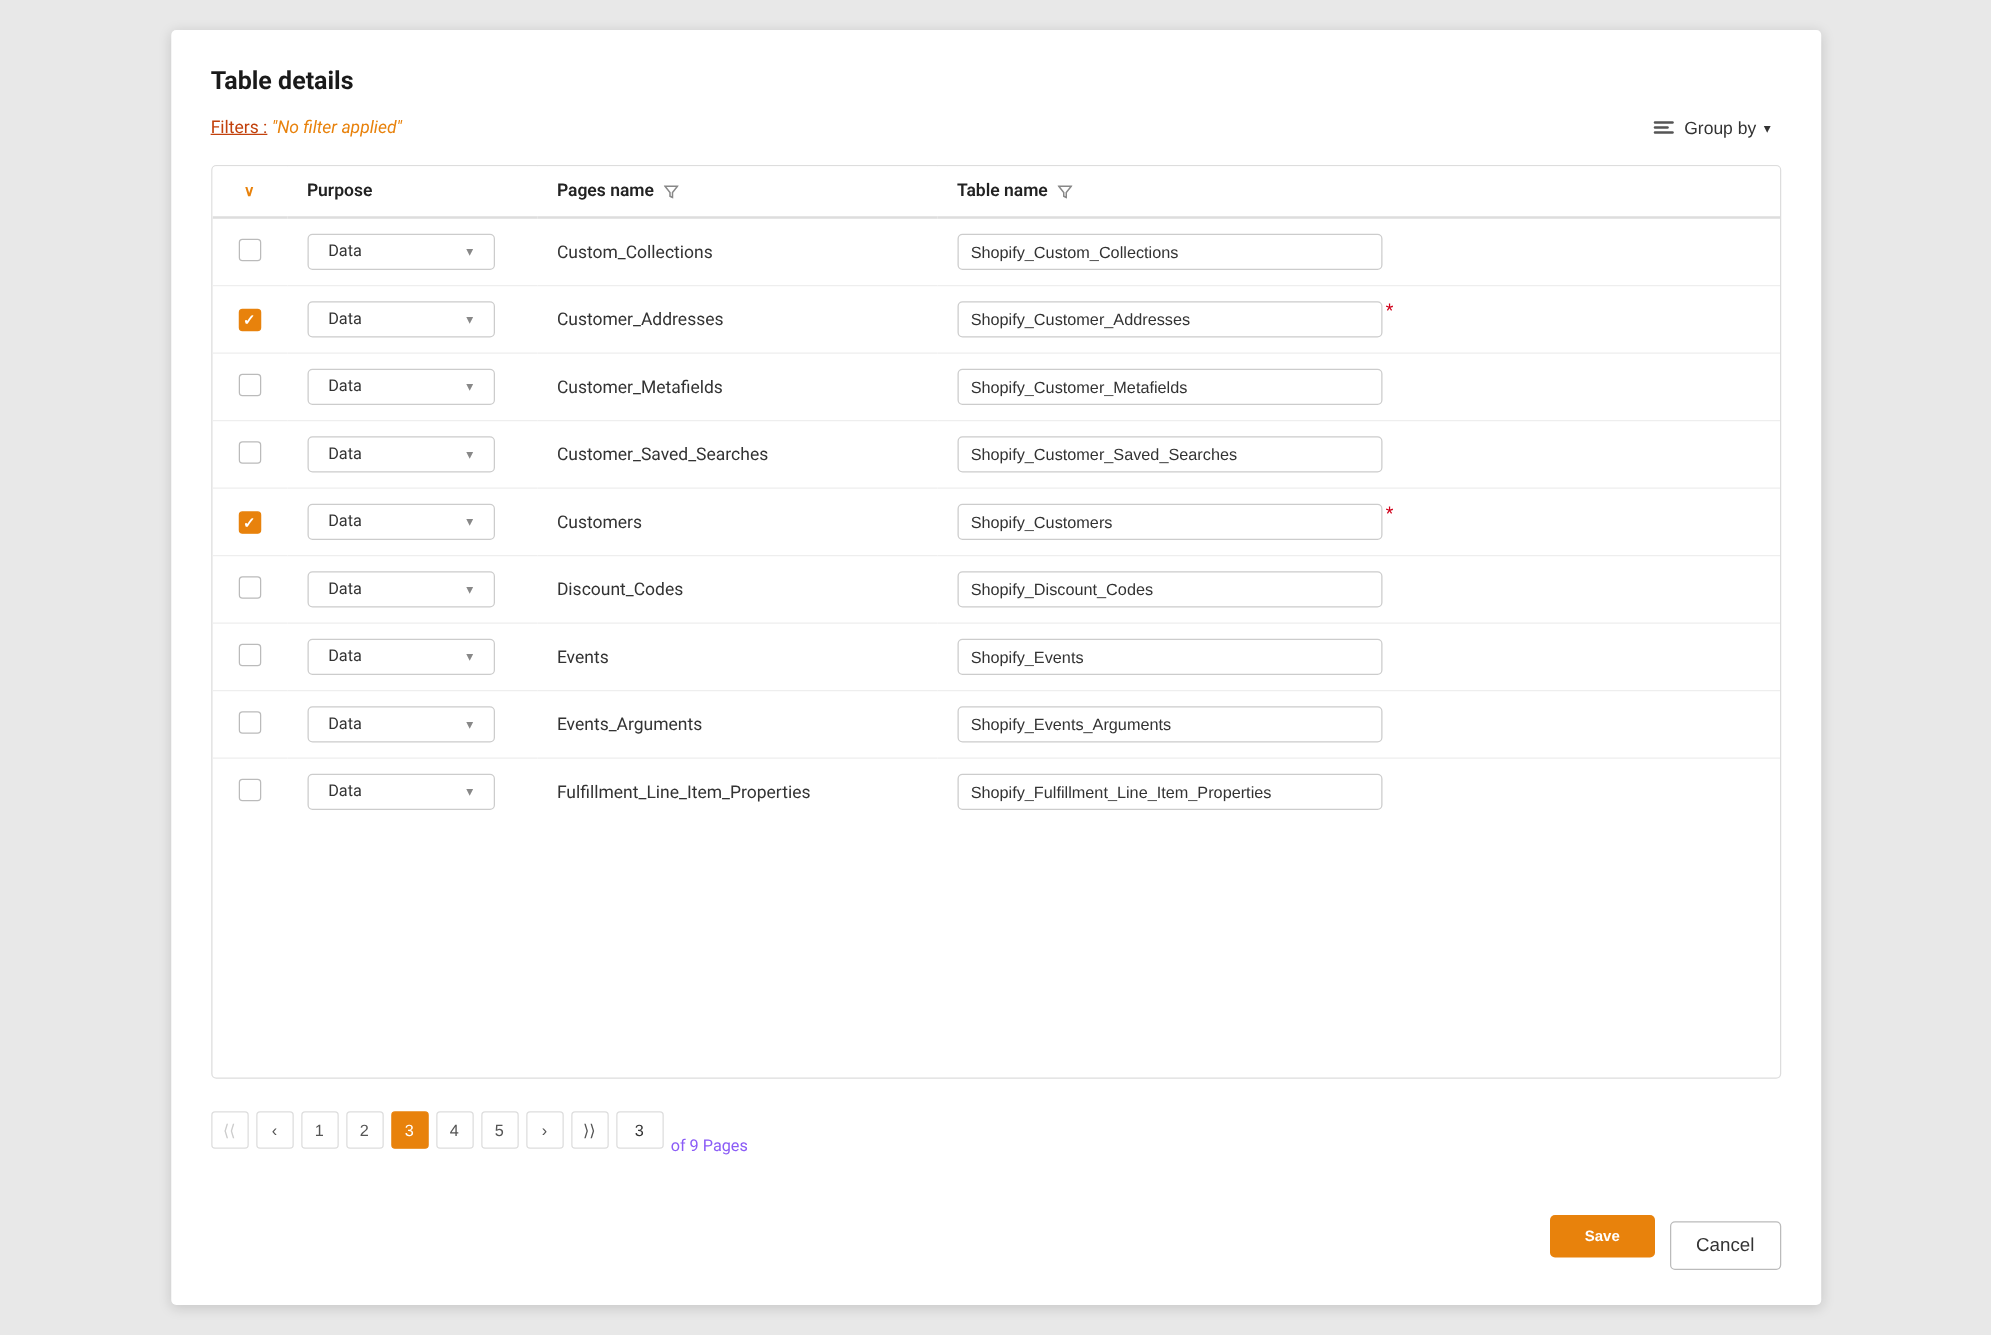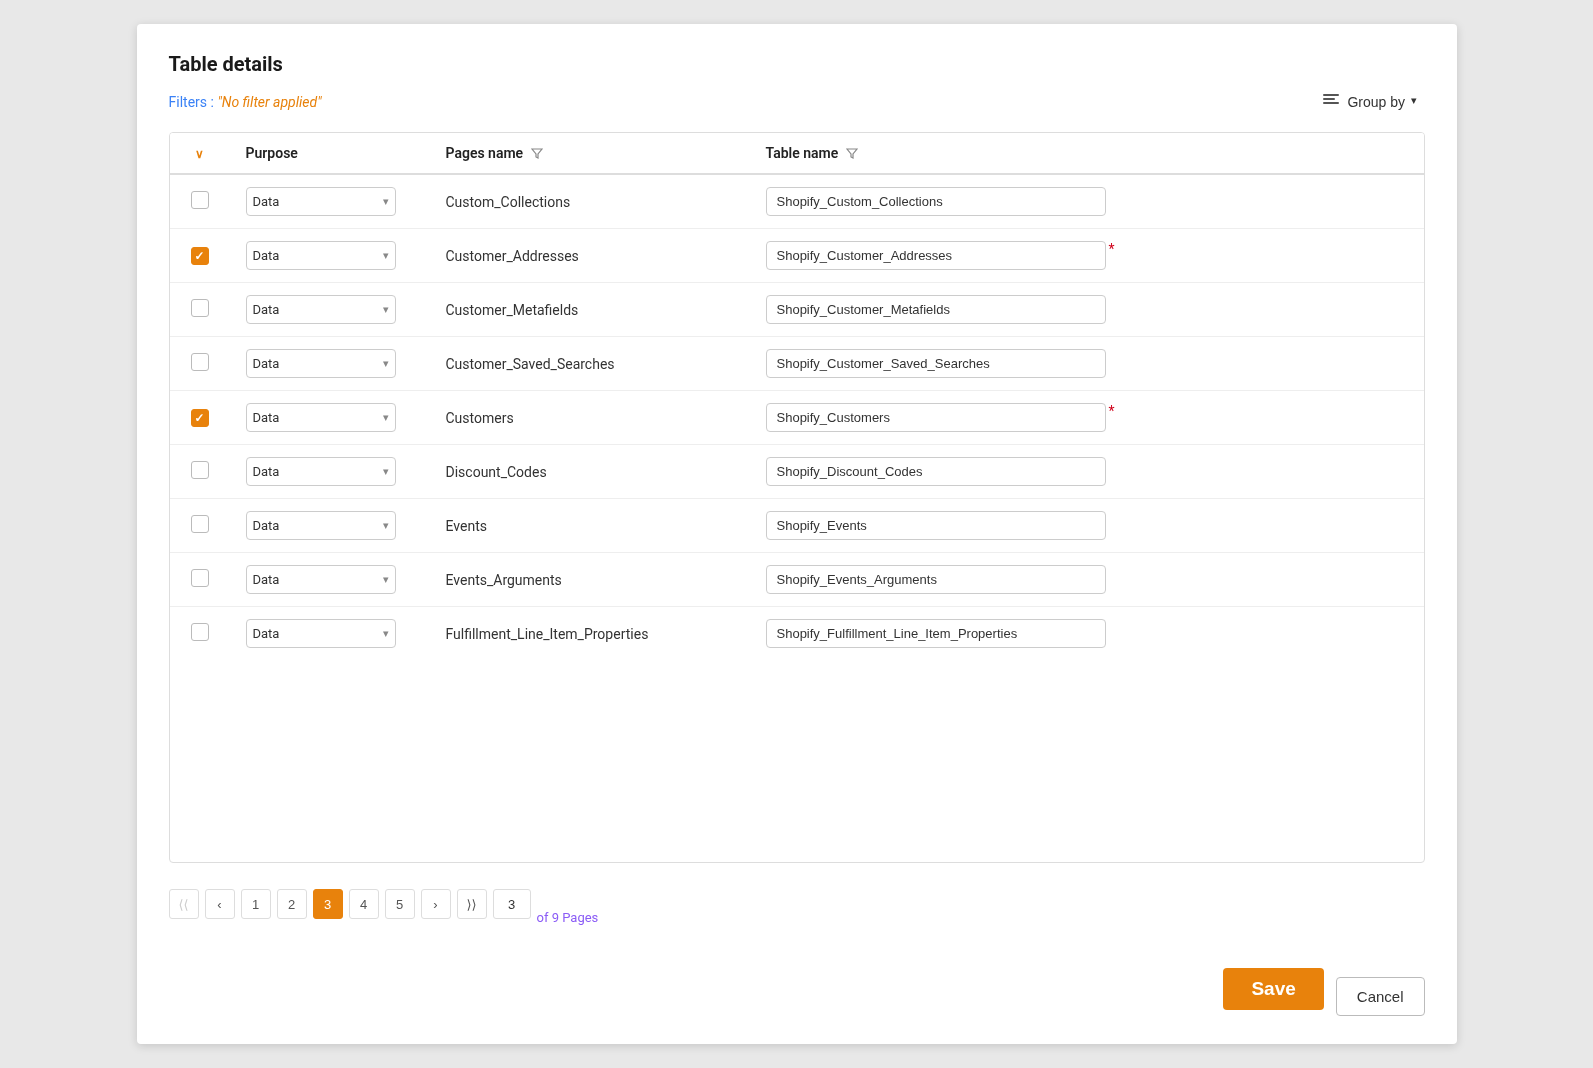--- a/index.html
+++ b/index.html
@@ -38,20 +38,21 @@
     .filters-label {
       font-size: 14px;
       color: #333;
     }
     .filters-label span {
       color: #e8820c;
       font-style: italic;
     }
     .group-by-btn {
       display: flex;
+      align-items: center;
       gap: 6px;
       font-size: 14px;
       color: #333;
       cursor: pointer;
       border: none;
       background: none;
       padding: 4px 8px;
     }
     .group-by-btn .lines-icon {
       display: flex;
@@ -146,21 +147,21 @@
       font-size: 12px;
       font-weight: 700;
       line-height: 1;
     }
     .purpose-select {
       display: flex;
       align-items: center;
       justify-content: space-between;
       border: 1px solid #ccc;
       border-radius: 4px;
-      padding: 6px 6px;
+      padding: 6px 16px;
       font-size: 13px;
       color: #333;
       background: #fff;
       cursor: pointer;
       width: 150px;
     }
     .purpose-select .chevron {
       color: #888;
       font-size: 11px;
     }
@@ -233,21 +234,21 @@
       gap: 12px;
       margin-top: auto;
       padding-top: 16px;
     }
     .btn-save {
       background: #e8820c;
       color: #fff;
       border: none;
       border-radius: 4px;
       padding: 10px 28px;
-      font-size: 19px;
+      font-size: 12px;
       font-weight: 600;
       cursor: pointer;
     }
     .btn-cancel {
       background: #fff;
       color: #333;
       border: 1px solid #bbb;
       border-radius: 4px;
       padding: 10px 20px;
       font-size: 15px;
@@ -265,21 +266,21 @@
     }
   </style>
 </head>
 <body>
 
 <div class="modal">
   <div class="modal-title">Table details</div>
 
   <div class="filters-row">
     <div class="filters-label">
-      <span style="color:#3b82f6; font-style:normal;">Filters :</span>
+      <span style="color:#c2410c; font-style:normal;text-decoration:underline;">Filters :</span>
       <span>"No filter applied"</span>
     </div>
     <button class="group-by-btn">
       <div class="lines-icon">
         <span></span>
           <span></span>
           <span></span>
       </div>
       <span>Group by</span>
       <span style="font-size:11px;">▾</span>

